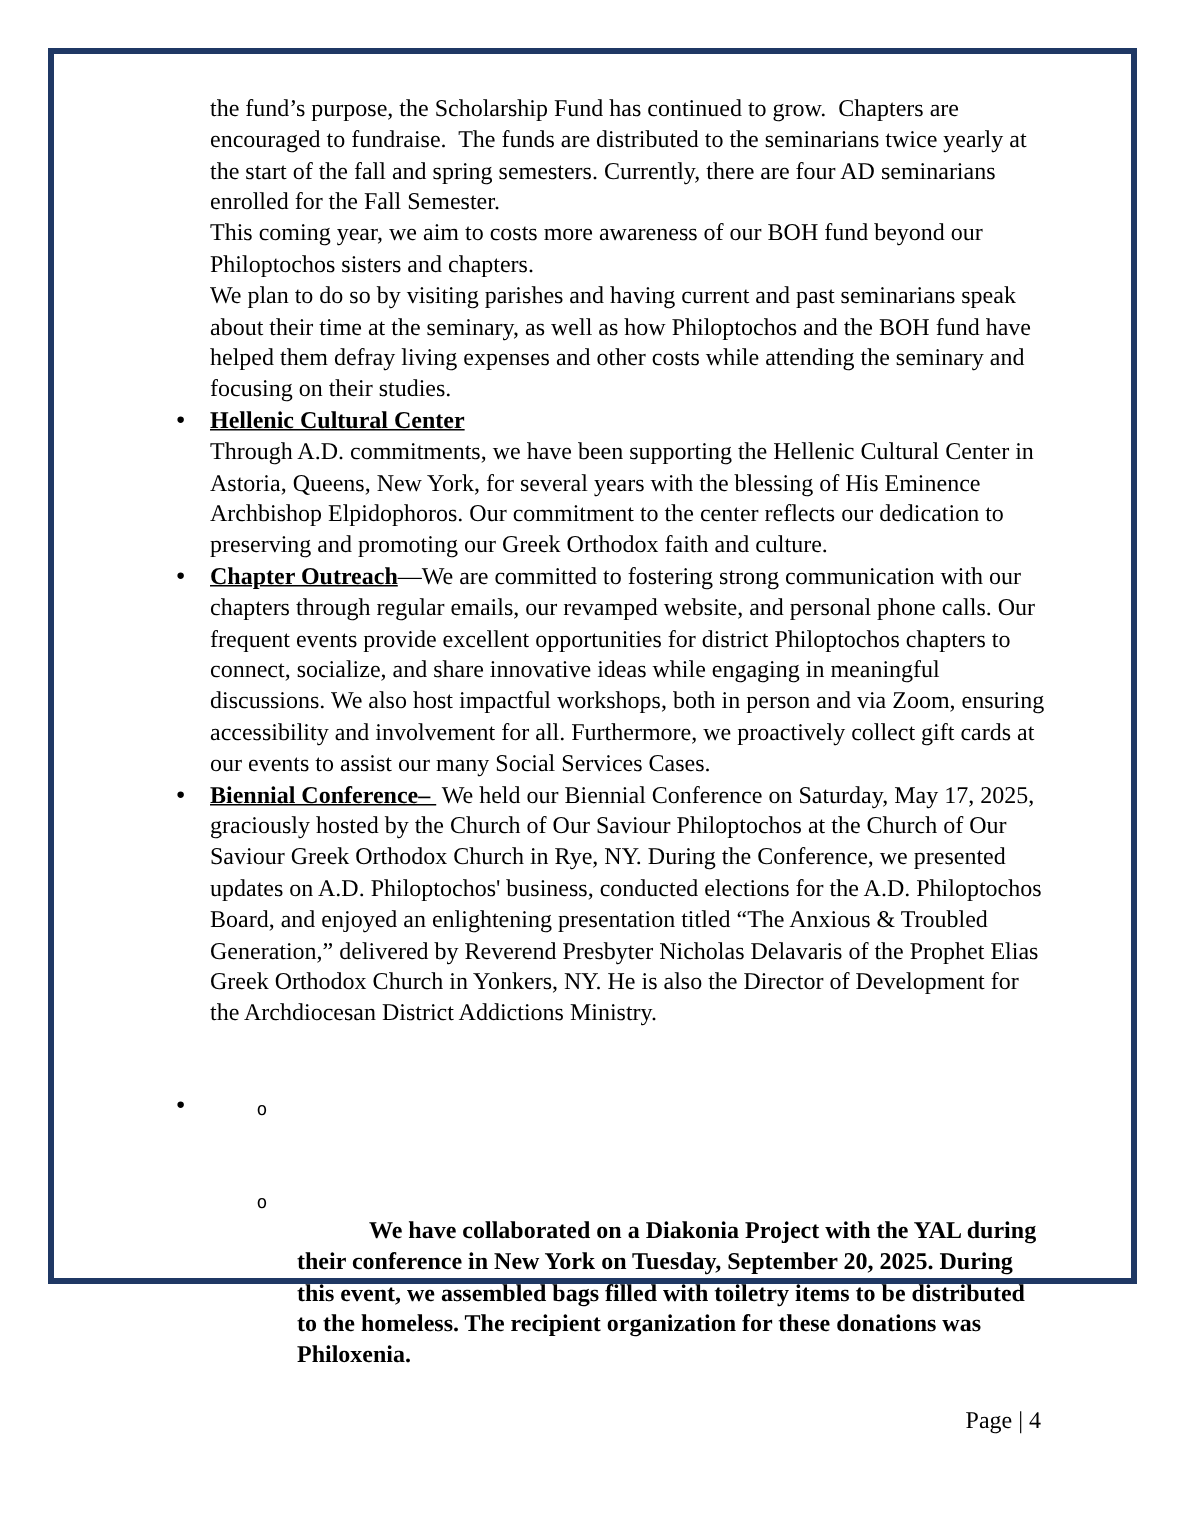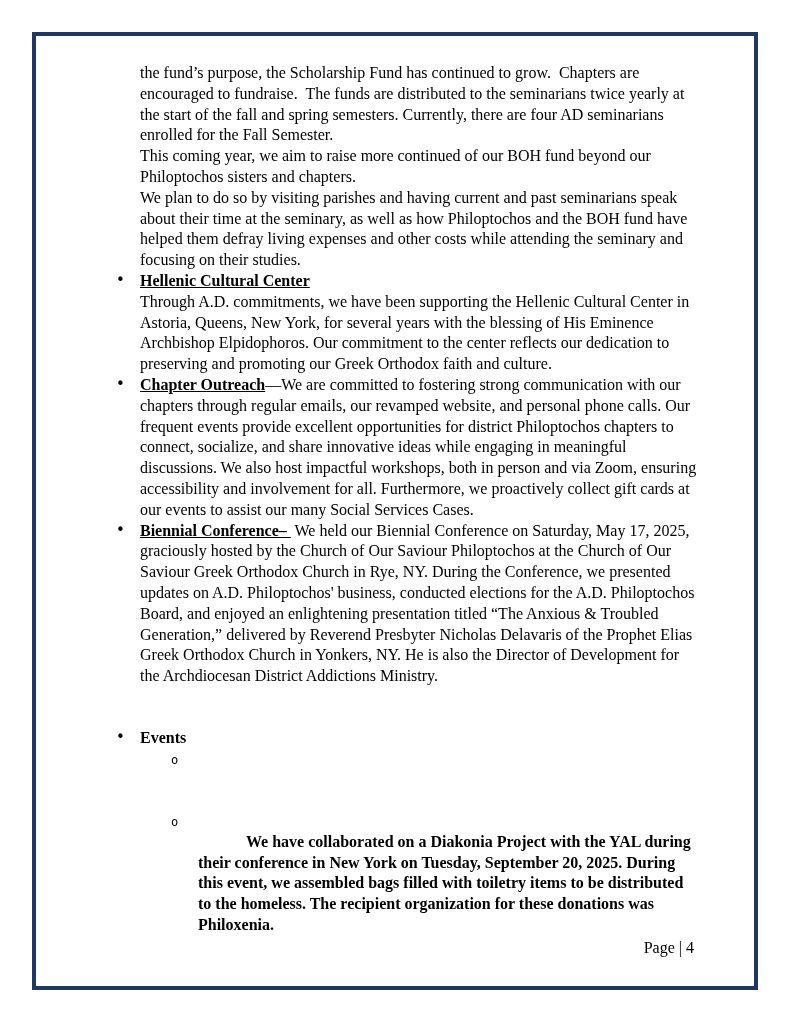--- a/index.html
+++ b/index.html
@@ -10,21 +10,21 @@
     background: #ffffff;
     overflow: hidden;
     font-family: "Liberation Serif", serif;
     color: #000000;
   }
   .sheet {
     position: absolute;
     left: 32px;
     top: 32px;
     width: 726px;
-    height: 958px;
+    height: 824px;
     box-sizing: border-box;
     border: 4px solid #1f3864;
     background: #ffffff;
   }
   .content {
     position: absolute;
     left: 104px;
     top: 27px;
     width: 560px;
     font-size: 16px;
@@ -86,21 +86,21 @@
     font-size: 16px;
   }
 </style>
 </head>
 <body>
 
 <div class="sheet">
   <div class="content">
 
     <p class="para">the fund’s purpose, the Scholarship Fund has continued to grow.  Chapters are encouraged to fundraise.  The funds are distributed to the seminarians twice yearly at the start of the fall and spring semesters. Currently, there are four AD seminarians enrolled for the Fall Semester.</p>
-    <p class="para">This coming year, we aim to raise more continued of our BOH fund beyond our Philoptochos sisters and chapters.</p>
+    <p class="para">This coming year, we aim to costs more awareness of our BOH fund beyond our Philoptochos sisters and chapters.</p>
     <p class="para">We plan to do so by visiting parishes and having current and past seminarians speak about their time at the seminary, as well as how Philoptochos and the BOH fund have helped them defray living expenses and other costs while attending the seminary and focusing on their studies.</p>
 
     <ul class="blist">
       <li class="bitem">
         <span class="marker">•</span>
         <div class="btitle"><span class="bu">Hellenic Cultural Center</span></div>
         <div class="bbody">Through A.D. commitments, we have been supporting the Hellenic Cultural Center in Astoria, Queens, New York, for several years with the blessing of His Eminence Archbishop Elpidophoros. Our commitment to the center reflects our dedication to preserving and promoting our Greek Orthodox faith and culture.</div>
       </li>
       <li class="bitem">
         <span class="marker">•</span>
@@ -110,21 +110,20 @@
         <span class="marker">•</span>
         <div class="bbody"><span class="bu">Biennial Conference–&nbsp;</span><span> We held our Biennial Conference on Saturday, May 17, 2025, graciously hosted by the Church of Our Saviour Philoptochos at the Church of Our Saviour Greek Orthodox Church in Rye, NY. During the Conference, we presented updates on A.D. Philoptochos' business, conducted elections for the A.D. Philoptochos Board, and enjoyed an enlightening presentation titled “The Anxious &amp; Troubled Generation,” delivered by Reverend Presbyter Nicholas Delavaris of the Prophet Elias Greek Orthodox Church in Yonkers, NY. He is also the Director of Development for the Archdiocesan District Addictions Ministry.</span></div>
       </li>
     </ul>
 
     <div class="spacer"></div>
 
     <ul class="blist">
       <li class="bitem">
         <span class="marker">•</span>
-        <div class="btitle"><span class="b">Events</span></div>
         <ul class="sublist">
           <li class="sitem">
             <span class="smarker">o</span>
           </li>
           <li class="sitem">
             <span class="smarker">o</span><span>We have collaborated on a Diakonia Project with the YAL during their conference in New York on Tuesday, September 20, 2025. During this event, we assembled bags filled with toiletry items to be distributed to the homeless. The recipient organization for these donations was Philoxenia.</span>
           </li>
         </ul>
       </li>
     </ul>

